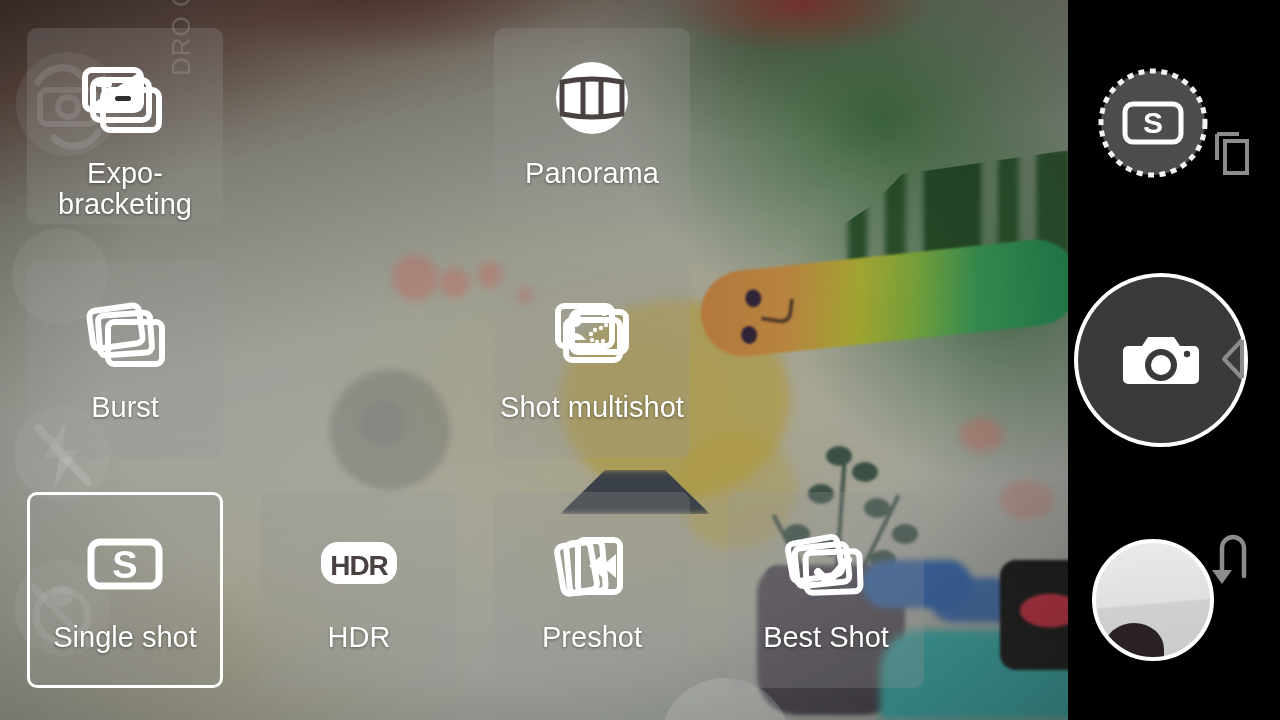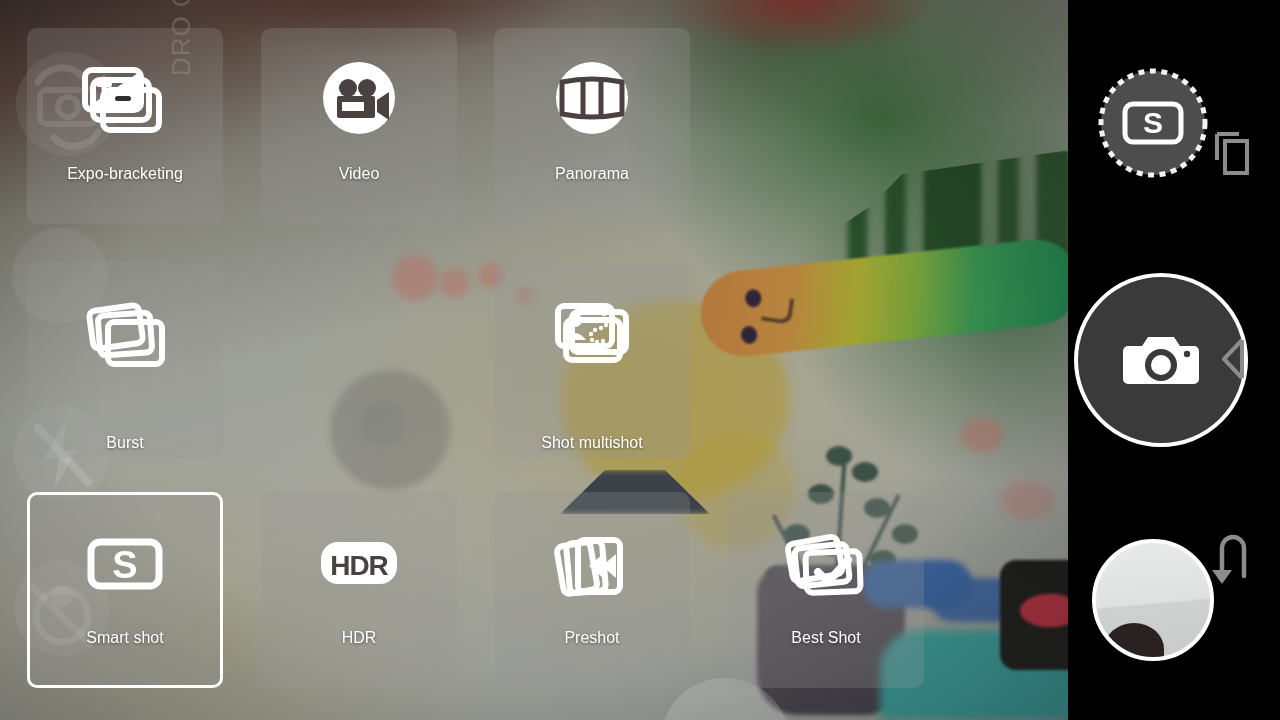--- a/index.html
+++ b/index.html
@@ -175,29 +175,29 @@
     background: rgba(150,150,150,.30);
     padding-top: 27px;
   }
   .tile .ic {
     width: 92px; height: 92px;
     display:flex; align-items:center; justify-content:center;
     margin-bottom: 8px;
   }
   .tile .lbl {
     color: #fff;
-    font-size: 16px;
+    font-size: 29px;
     line-height: 31px;
     text-align: center;
     text-shadow: 0 1px 3px rgba(0,0,0,.45);
     max-width: 190px;
   }
   
   .c0 { left: 27px; }   .c1 { left: 261px; }  .c2 { left: 494px; }  .c3 { left: 728px; }
-  .r0 { top: 28px; }    .r1 { top: 262px; justify-content: space-between; }   .r2 { top: 492px; }
+  .r0 { top: 28px; }    .r1 { top: 262px; }   .r2 { top: 492px; }
 
   
   #rail {
     position: absolute; right: 0; top: 0;
     width: 212px; height: 720px; background: #000;
   }
   .mode-badge {
     position: absolute; left: 24px; top: 62px;
     width: 122px; height: 122px;
   }
@@ -334,35 +334,20 @@
               <path d="M9 49 L59 15 L59 49 Z" fill="#fff"></path>
               <rect x="17" y="24" width="16" height="5" rx="2.5" fill="#fff"></rect>
               <rect x="22.5" y="18.5" width="5" height="16" rx="2.5" fill="#fff"></rect>
               <rect x="36" y="38" width="16" height="5" rx="2.5" fill="#2f2f2f"></rect>
             </g>
           </svg>
         </div>
         <div class="lbl">Expo-bracketing</div>
       </div>
 
-      <div class="tile r0 c1">
-        <div class="ic">
-          <svg width="92" height="92" viewBox="0 0 92 92">
-            <circle cx="46" cy="40" r="36" fill="#fff"></circle>
-            <g fill="#4a4240">
-              <circle cx="35" cy="30" r="9"></circle>
-              <circle cx="54" cy="30" r="9"></circle>
-              <rect x="24" y="38" width="38" height="22" rx="2"></rect>
-              <path d="M64 42 L76 34 L76 62 L64 54 Z"></path>
-            </g>
-            <rect x="29" y="44" width="22" height="9" fill="#fff"></rect>
-          </svg>
-        </div>
-        <div class="lbl">Video</div>
-      </div>
 
       <div class="tile r0 c2">
         <div class="ic">
           <svg width="92" height="92" viewBox="0 0 92 92">
             <circle cx="46" cy="40" r="36" fill="#fff"></circle>
             <path d="M16 24 Q46 18 76 24 L76 56 Q46 62 16 56 Z" fill="none" stroke="#4a4240" stroke-width="5" stroke-linejoin="round"></path>
             <line x1="37" y1="20.5" x2="37" y2="59.5" stroke="#4a4240" stroke-width="5"></line>
             <line x1="55" y1="20.5" x2="55" y2="59.5" stroke="#4a4240" stroke-width="5"></line>
           </svg>
         </div>
@@ -412,21 +397,21 @@
         <div class="lbl">Shot multishot</div>
       </div>
 
       <div class="tile r2 c0 selected">
         <div class="ic">
           <svg width="92" height="92" viewBox="0 0 92 92">
             <rect x="12" y="20" width="68" height="44" rx="9" fill="none" stroke="#fff" stroke-width="7"></rect>
             <text x="46" y="56" font-family="Liberation Sans, sans-serif" font-size="38" font-weight="bold" fill="#fff" text-anchor="middle">S</text>
           </svg>
         </div>
-        <div class="lbl">Smart shot</div>
+        <div class="lbl">Single shot</div>
       </div>
 
       <div class="tile r2 c1">
         <div class="ic">
           <svg width="92" height="92" viewBox="0 0 92 92">
             <rect x="8" y="20" width="76" height="42" rx="17" fill="#fff"></rect>
             <text x="46" y="53" font-family="Liberation Sans, sans-serif" font-size="28" font-weight="bold" fill="#4a4240" text-anchor="middle" letter-spacing="-1">HDR</text>
           </svg>
         </div>
         <div class="lbl">HDR</div>

